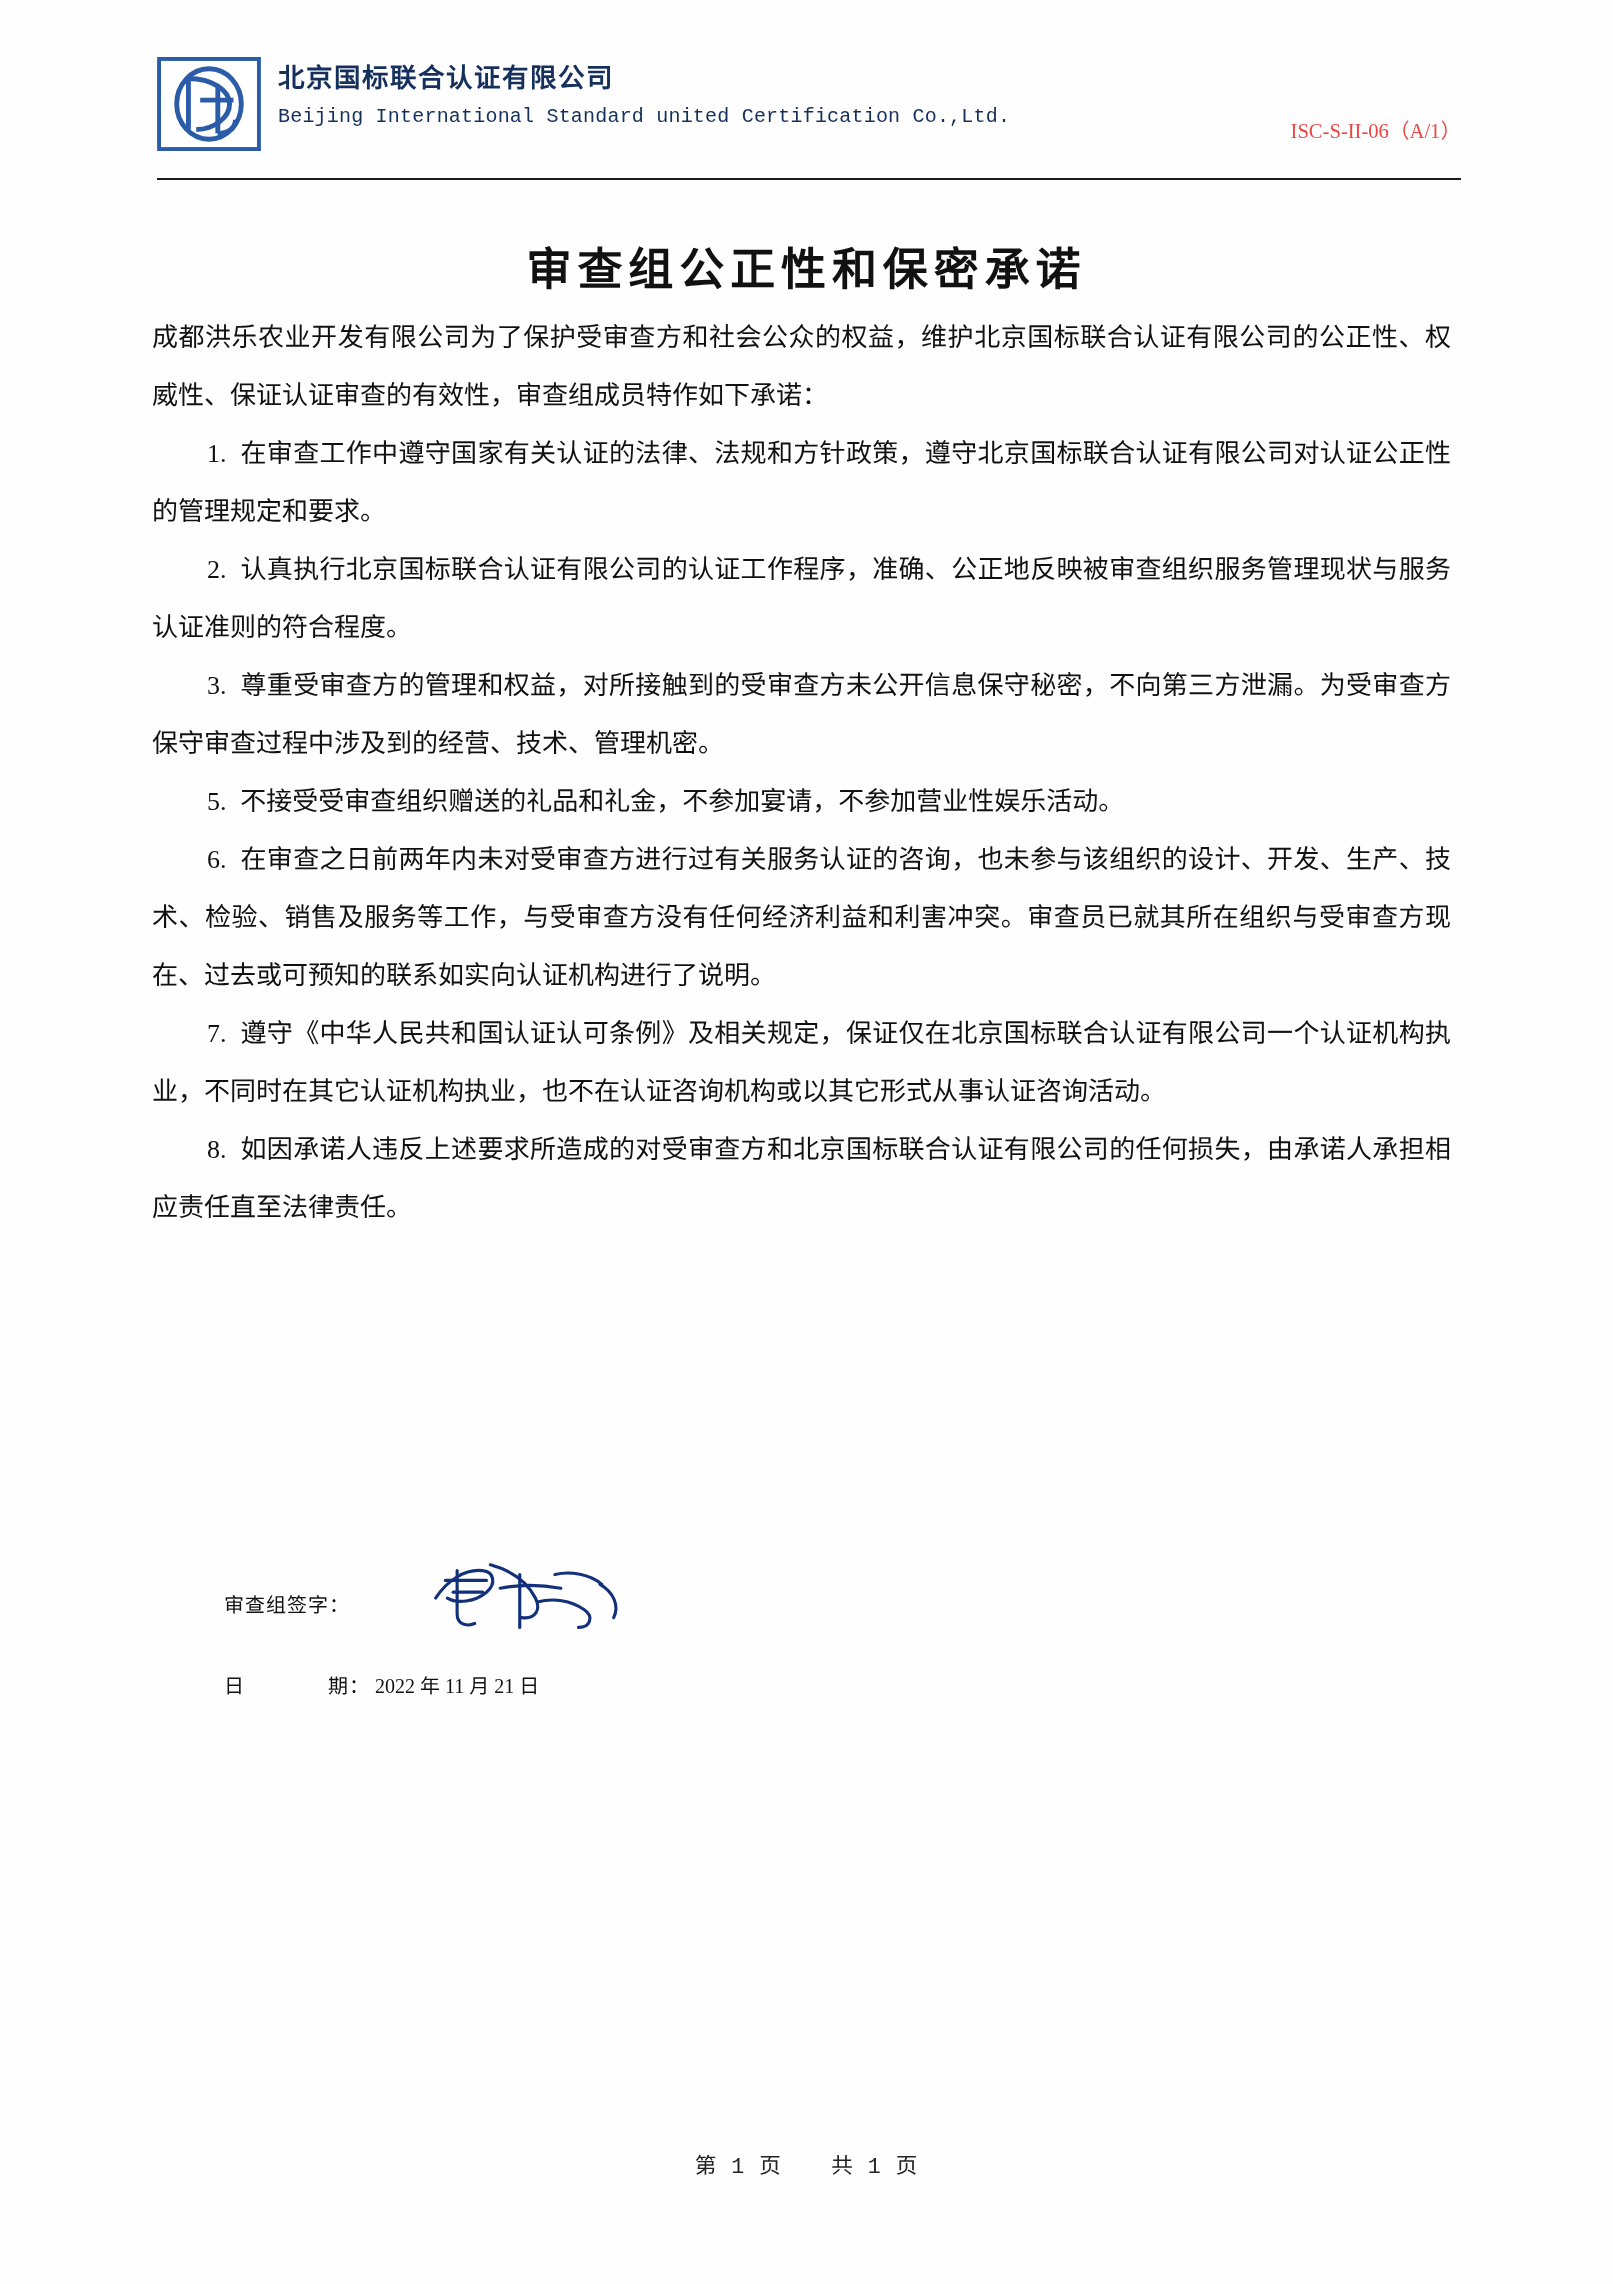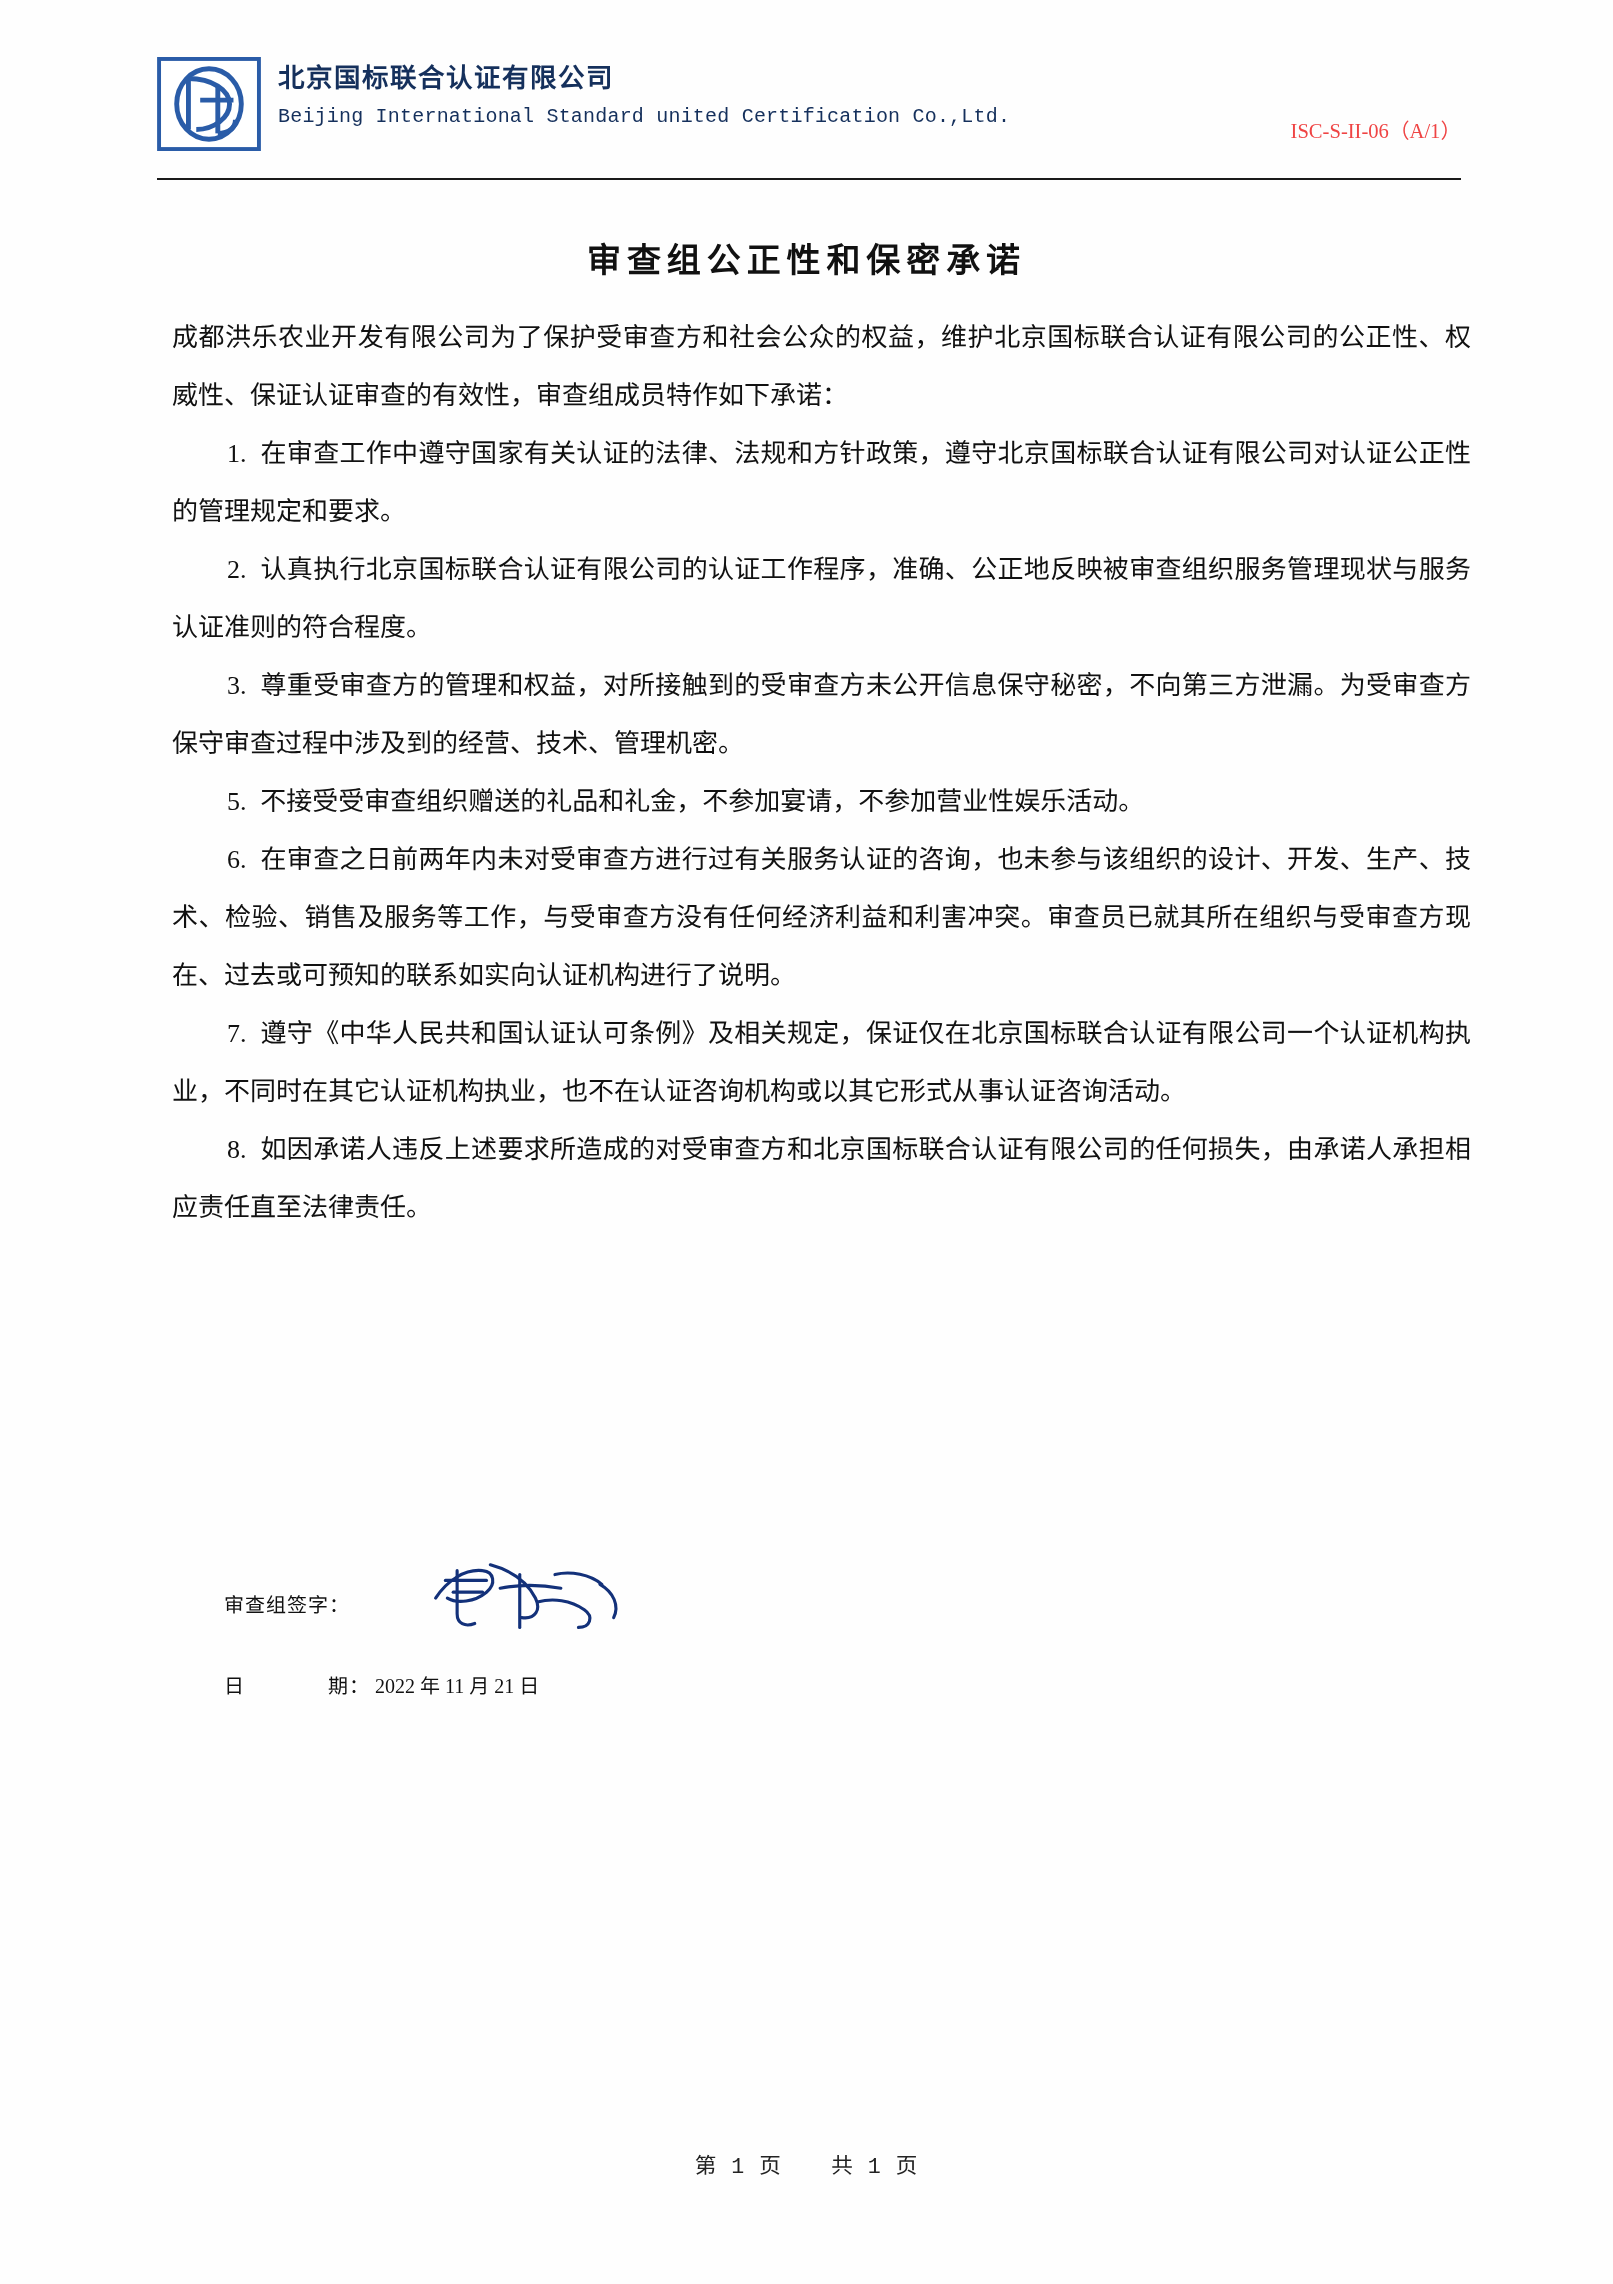--- a/index.html
+++ b/index.html
@@ -86,30 +86,30 @@
   }
 
   
   .doc-title {
     position: absolute;
     left: 0;
     top: 233px;
     width: 100%;
     text-align: center;
     font-family: "Liberation Serif", serif;
-    font-size: 34px;
+    font-size: 45px;
     font-weight: 700;
     letter-spacing: 5.9px;
     color: #111;
   }
 
   
   .body-text {
     position: absolute;
-    left: 172px;
+    left: 152px;
     top: 309px;
     width: 1299px;
     font-size: 26px;
     line-height: 58px;
     color: #111;
     text-align: justify;
     text-justify: inter-ideograph;
   }
   .para {
     margin: 0;

